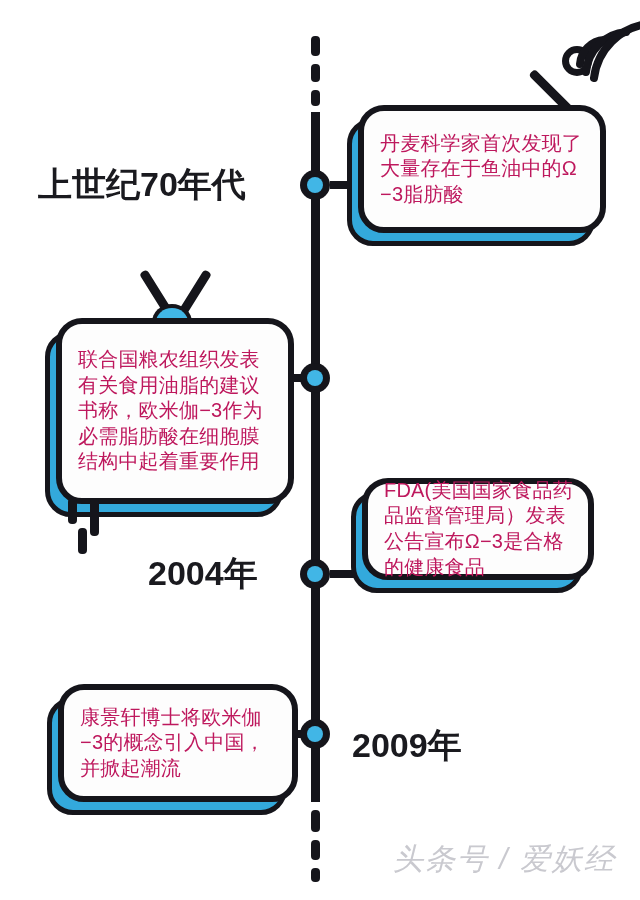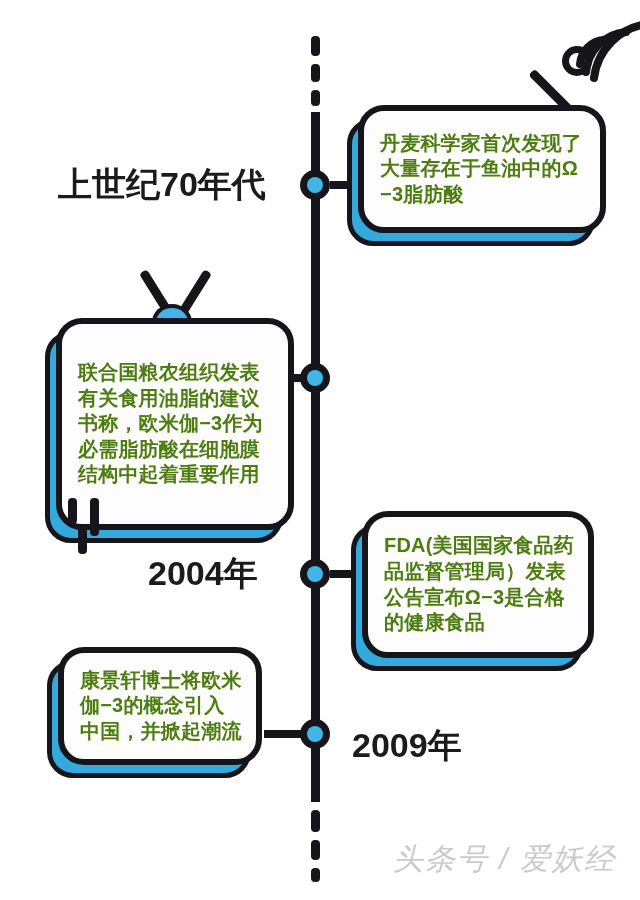--- a/index.html
+++ b/index.html
@@ -93,22 +93,22 @@
     background: #fdfdfd;
     border: 6px solid #15151b;
     border-radius: 26px;
     box-sizing: border-box;
     display: flex;
     align-items: center;
     justify-content: flex-start;
   }
   .bubble .txt {
     padding: 0 14px 0 16px;
-    color: #4d7c0f;
-    font-weight: bold;
+    color: #be185d;
+    font-weight: normal;
     font-size: 20px;
     line-height: 1.28;
     letter-spacing: 0.2px;
     word-break: break-all;
   }
 
   
   .wifi-wrap { position: absolute; }
   .wifi-stem {
     position: absolute;
@@ -173,21 +173,21 @@
     <div class="axis-dash" style="top:64px;height:18px;"></div>
     <div class="axis-dash" style="top:90px;height:16px;"></div>
     <div class="axis-seg" style="top:112px;height:690px;"></div>
     <div class="axis-dash" style="top:810px;height:22px;"></div>
     <div class="axis-dash" style="top:840px;height:20px;"></div>
     <div class="axis-dash" style="top:868px;height:14px;"></div>
   </div>
 
   <div class="stub" style="left:330px;top:181px;width:40px;"></div>
   <div class="node" style="left:300px;top:170px;"></div>
-  <div class="year" style="left:38px;top:167px;margin-left:20px;">上世纪70年代</div>
+  <div class="year" style="left:38px;top:167px;">上世纪70年代</div>
 
   <div class="wifi-wrap" style="left:520px;top:10px;width:120px;height:110px;">
     <div class="wifi-stem" style="left:7px;top:62px;width:9px;height:64px;transform:rotate(-45deg);transform-origin:top center;"></div>
     <div class="wifi-circle" style="left:42px;top:36px;width:30px;height:30px;"></div>
     <svg width="80" height="70" style="position:absolute;left:54px;top:2px;">
       <path d="M6,52 A26,26 0 0 1 30,28" stroke="#15151b" stroke-width="8" fill="none" stroke-linecap="round"></path>
       <path d="M12,60 A44,44 0 0 1 52,20" stroke="#15151b" stroke-width="8" fill="none" stroke-linecap="round"></path>
       <path d="M20,66 A62,62 0 0 1 74,12" stroke="#15151b" stroke-width="8" fill="none" stroke-linecap="round"></path>
     </svg>
   </div>
@@ -201,46 +201,46 @@
 
   <div class="stub" style="left:262px;top:374px;width:46px;"></div>
   <div class="node" style="left:300px;top:363px;"></div>
 
   <div class="tvant" style="left:120px;top:265px;width:110px;height:60px;">
     <div class="rod" style="left:48px;top:-2px;height:56px;transform:rotate(-32deg);"></div>
     <div class="rod" style="left:54px;top:-2px;height:56px;transform:rotate(32deg);"></div>
     <div class="base" style="left:32px;top:39px;"></div>
   </div>
 
-  <div class="bubble" style="left:56px;top:318px;width:238px;height:212px;">
+  <div class="bubble" style="left:56px;top:318px;width:238px;height:186px;">
     <div class="shadow"></div>
     <div class="card">
       <div class="txt">联合国粮农组织发表有关食用油脂的建议书称，欧米伽−3作为必需脂肪酸在细胞膜结构中起着重要作用</div>
     </div>
   </div>
   <div class="leg" style="left:68px;top:498px;height:26px;"></div>
   <div class="leg" style="left:90px;top:498px;height:38px;"></div>
   <div class="leg" style="left:78px;top:528px;height:26px;"></div>
 
   <div class="stub" style="left:330px;top:570px;width:44px;"></div>
   <div class="node" style="left:300px;top:559px;"></div>
   <div class="year" style="left:148px;top:556px;text-align:center;">2004年</div>
 
-  <div class="bubble" style="left:362px;top:478px;width:232px;height:147px;margin-top:33px;">
+  <div class="bubble" style="left:362px;top:478px;width:232px;height:102px;">
     <div class="shadow"></div>
     <div class="card">
       <div class="txt">FDA(美国国家食品药品监督管理局）发表公告宣布Ω−3是合格的健康食品</div>
     </div>
   </div>
 
   <div class="stub" style="left:264px;top:730px;width:44px;"></div>
   <div class="node" style="left:300px;top:719px;"></div>
   <div class="year" style="left:352px;top:728px;">2009年</div>
 
-  <div class="bubble" style="left:58px;top:647px;width:204px;height:118px;border-radius:19px;">
+  <div class="bubble" style="left:58px;top:684px;width:240px;height:118px;border-radius:19px;">
     <div class="shadow"></div>
     <div class="card">
       <div class="txt">康景轩博士将欧米伽−3的概念引入中国，并掀起潮流</div>
     </div>
   </div>
 
   <div class="watermark">头条号 / 爱妖经</div>
 
 </div>
 

